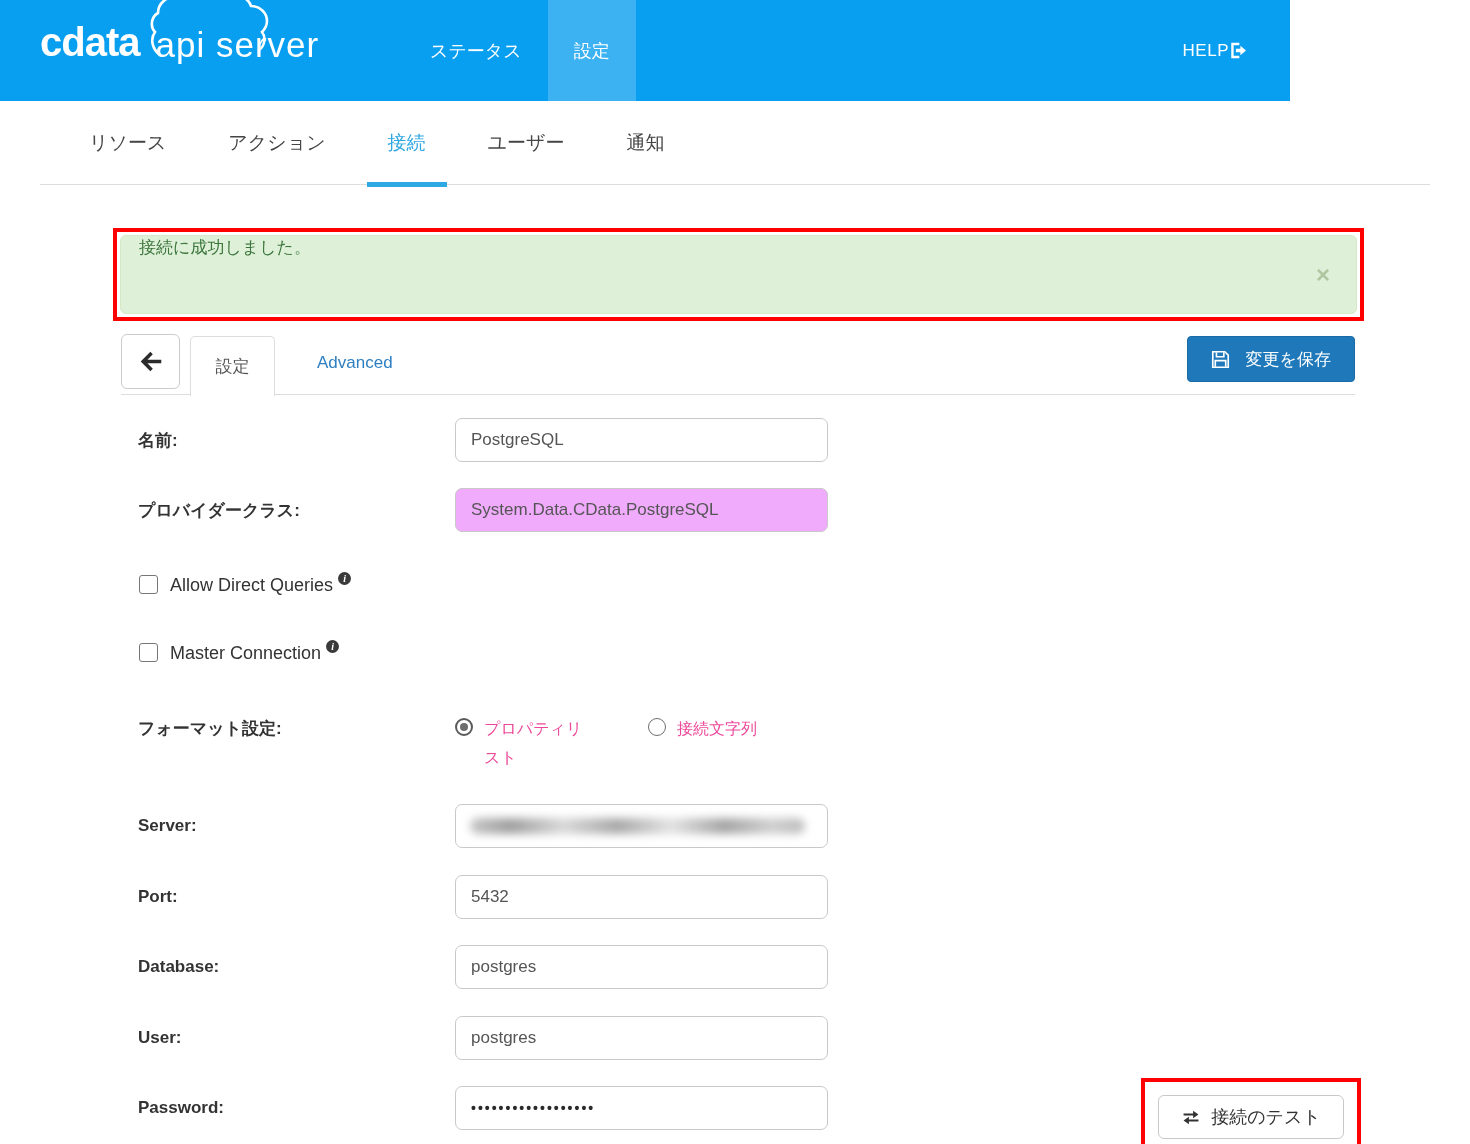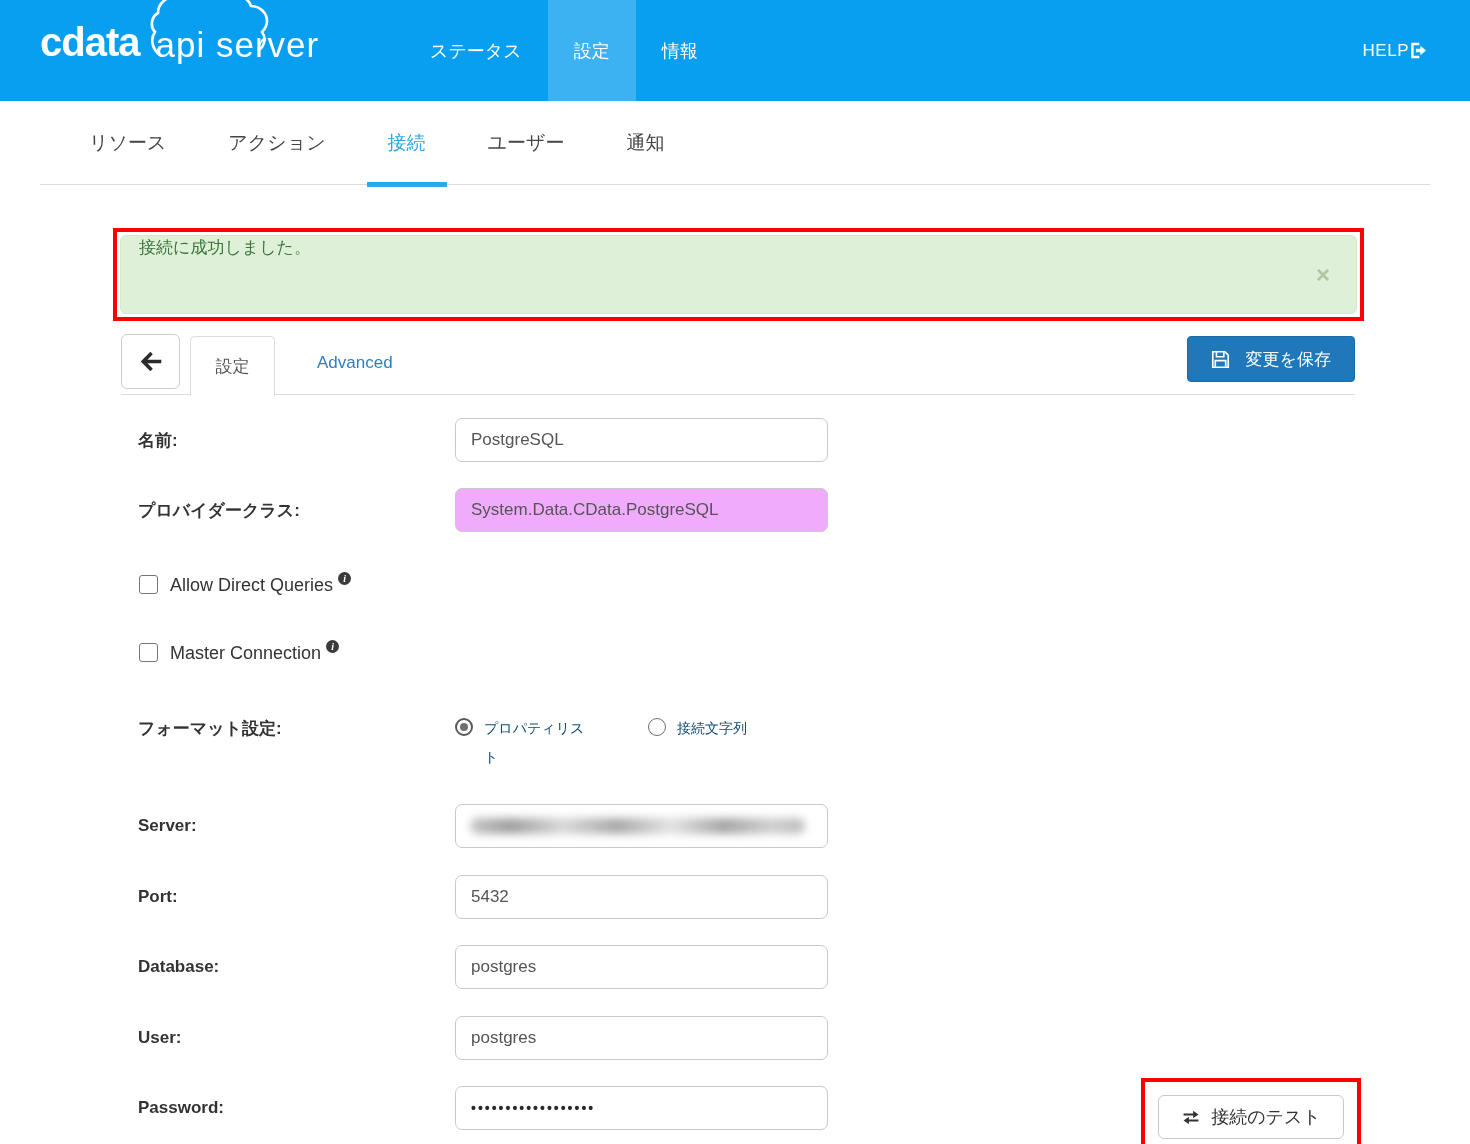--- a/index.html
+++ b/index.html
@@ -3,21 +3,21 @@
 <meta charset="utf-8">
 <style>
   html,body{margin:0;padding:0;}
   body{
     width:1470px;height:1144px;overflow:hidden;position:relative;
     background:#fff;
     font-family:"Liberation Sans","DejaVu Sans",sans-serif;
     -webkit-font-smoothing:antialiased;
   }
   
-  .navbar{position:absolute;top:0;left:0;width:1470px;height:101px;background:#099ff0;color:#fff;}
+  .navbar{position:absolute;top:0;left:0;width:1290px;height:101px;background:#099ff0;color:#fff;}
   .logo{position:absolute;left:40px;top:22px;display:flex;align-items:flex-end;cursor:pointer;}
   .logo .brand{font-size:40px;font-weight:bold;letter-spacing:-1px;line-height:1;}
   .logo .cloudwrap{position:relative;margin-left:16px;}
   .logo .product{font-size:35px;font-weight:300;letter-spacing:1px;line-height:1;position:relative;z-index:1;}
   .logo svg.cloud{position:absolute;left:-14px;top:-36px;z-index:0;}
   .nav-items{position:absolute;left:404px;top:0;height:101px;display:flex;align-items:stretch;}
   .nav-item{display:flex;align-items:center;padding:0 26px;font-size:18px;cursor:pointer;}
   .nav-item.active{background:#3cb2f3;}
   .nav-right{position:absolute;right:42px;top:0;height:101px;display:flex;align-items:center;}
   .help-link{font-size:17px;letter-spacing:.5px;cursor:pointer;}
@@ -60,21 +60,21 @@
   .mb27{margin-bottom:27px;} .mb40{margin-bottom:40px;} .mb26{margin-bottom:26px;}
   .chk-row{display:flex;align-items:flex-start;font-size:18px;color:#333;margin-bottom:44px;cursor:pointer;}
   .chk-row.last{margin-bottom:50px;}
   .checkbox{width:17px;height:17px;border:1px solid #767676;border-radius:3px;background:#fff;margin:3px 12px 0 1px;flex:none;}
   .info-icon{display:inline-block;width:13px;height:13px;background:#3a3a3a;color:#fff;border-radius:50%;
     font-size:10px;line-height:13px;text-align:center;font-weight:bold;font-style:italic;
     vertical-align:9px;margin-left:5px;font-family:"Liberation Serif",serif;}
   .format-row{display:flex;align-items:flex-start;margin-bottom:32px;}
   .format-row .flabel{padding-top:3px;}
   .radios{display:flex;gap:56px;}
-  .radio-group{display:flex;align-items:flex-start;font-size:14px;color:#0c4a6e;cursor:pointer;}
+  .radio-group{display:flex;align-items:flex-start;font-size:16px;color:#ec4899;cursor:pointer;}
   .radio{width:18px;height:18px;border-radius:50%;border:1px solid #6f6f6f;margin:4px 11px 0 0;
     position:relative;flex:none;box-sizing:border-box;background:#fff;}
   .radio.selected{border:2px solid #5a5a5a;}
   .radio.selected::after{content:"";position:absolute;left:3px;top:3px;right:3px;bottom:3px;border-radius:50%;background:#6e6e6e;}
   .radio-label{max-width:108px;line-height:29px;}
   .server-box{width:373px;height:44px;border:1px solid #c9c9c9;border-radius:7px;box-sizing:border-box;
     background:#fff;display:flex;align-items:center;padding:0 14px;}
   .blur-bar{height:16px;width:335px;border-radius:8px;filter:blur(4px);
     background:linear-gradient(90deg,#c7c7c7,#9f9f9f 12%,#d9d9d9 28%,#a8a8a8 44%,#e3e3e3 60%,#a5a5a5 76%,#d0d0d0 90%,#bdbdbd);}
   
@@ -92,21 +92,20 @@
     <span class="cloudwrap">
       <svg class="cloud" width="150" height="72" viewBox="0 0 150 72">
         <path d="M18 64 C10 58 8 48 13 41 C8 36 9 26 16 22 C16 12 25 5 35 6 C40 -1 52 -3 60 2 C68 -3 80 -2 86 5 C95 2 106 6 109 15 C118 15 125 22 125 30 C125 34 123 38 120 41 C124 46 123 55 117 59" fill="none" stroke="#ffffff" stroke-width="2.6" stroke-linecap="round"></path>
       </svg>
       <span class="product">api server</span>
     </span>
   </div>
   <div class="nav-items">
     <div class="nav-item">ステータス</div>
     <div class="nav-item active">設定</div>
-    <div class="nav-item">情報</div>
   </div>
   <div class="nav-right">
     <span class="help-link">HELP</span>
     <span class="logout">
       <svg width="19" height="19" viewBox="0 0 16 16">
         <path fill="#ffffff" d="M8.7 1.5v2H3.9v9h4.8v2H1.9v-13z"></path>
         <path fill="#ffffff" d="M9.6 4.1 14.3 8l-4.7 3.9V9.4H5.8V6.6h3.8z"></path>
       </svg>
     </span>
   </div>

